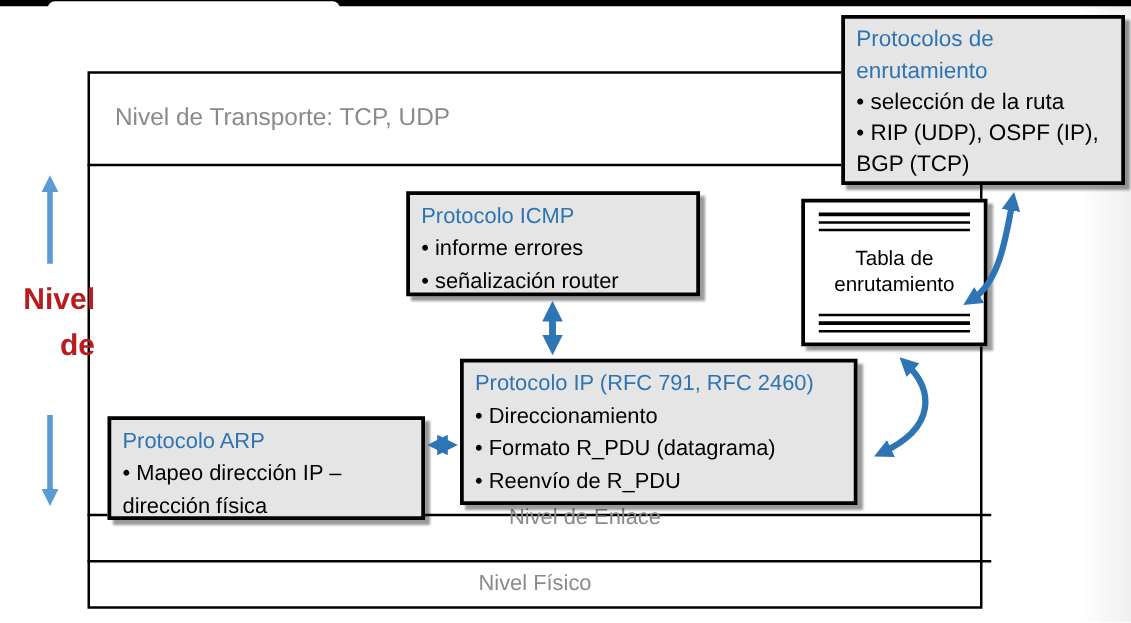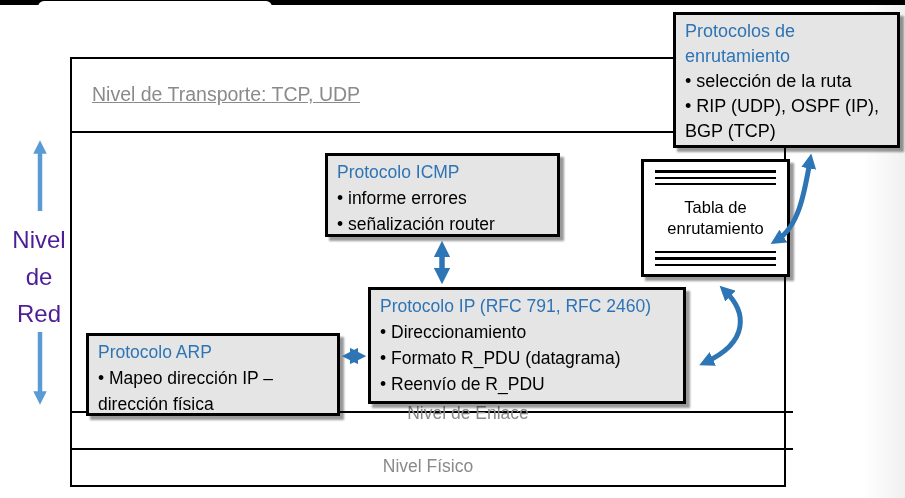--- a/index.html
+++ b/index.html
@@ -29,46 +29,46 @@
   .edge-fade {
     position: absolute; right: 0; top: 0;
     width: 42px; height: 498px;
     background: linear-gradient(to right, rgba(0,0,0,0), rgba(0,0,0,0.06));
     z-index: 0;
   }
 
   
   .side-label {
     position: absolute; left: 2px; top: 221px; width: 74px;
-    text-align: center;
-    color: #4c1d95;
+    text-align: right;
+    color: #b91c1c;
     font-size: 24px;
     line-height: 37px;
     z-index: 2;
+    font-weight: bold;
   }
 
   
   .outer-rect {
     position: absolute; left: 70px; top: 57px;
     width: 716px; height: 430px;
     border: 2px solid #000;
     box-sizing: border-box;
     background: transparent;
     z-index: 1;
   }
   .hline { position: absolute; height: 2px; background: #000; z-index: 2; }
   .hline.l1 { left: 70px; top: 131px; width: 716px; }
   .hline.l2 { left: 70px; top: 411px; width: 723px; }
   .hline.l3 { left: 70px; top: 448px; width: 723px; }
 
   .transport-label {
     position: absolute; left: 92px; top: 83px;
     color: #8a8a8a; font-size: 19.5px;
     z-index: 2;
-    text-decoration: underline;
   }
   .link-label, .physical-label {
     position: absolute; left: 70px; width: 716px;
     text-align: center;
     color: #8a8a8a; font-size: 17.5px;
     z-index: 2;
   }
   .link-label { top: 403px; margin-left: 40px; }
   .physical-label { top: 456px; }
 
@@ -128,21 +128,20 @@
 
 <div class="page">
 
   <div class="topbar"></div>
   <div class="toptab"></div>
   <div class="edge-fade"></div>
 
   <div class="side-label">
     <div>Nivel</div>
     <div>de</div>
-    <div>Red</div>
   </div>
 
   <div class="outer-rect"></div>
   <div class="hline l1"></div>
   <div class="hline l2"></div>
   <div class="hline l3"></div>
 
   <div class="transport-label">Nivel de Transporte: TCP, UDP</div>
   <div class="link-label">Nivel de Enlace</div>
   <div class="physical-label">Nivel Físico</div>

